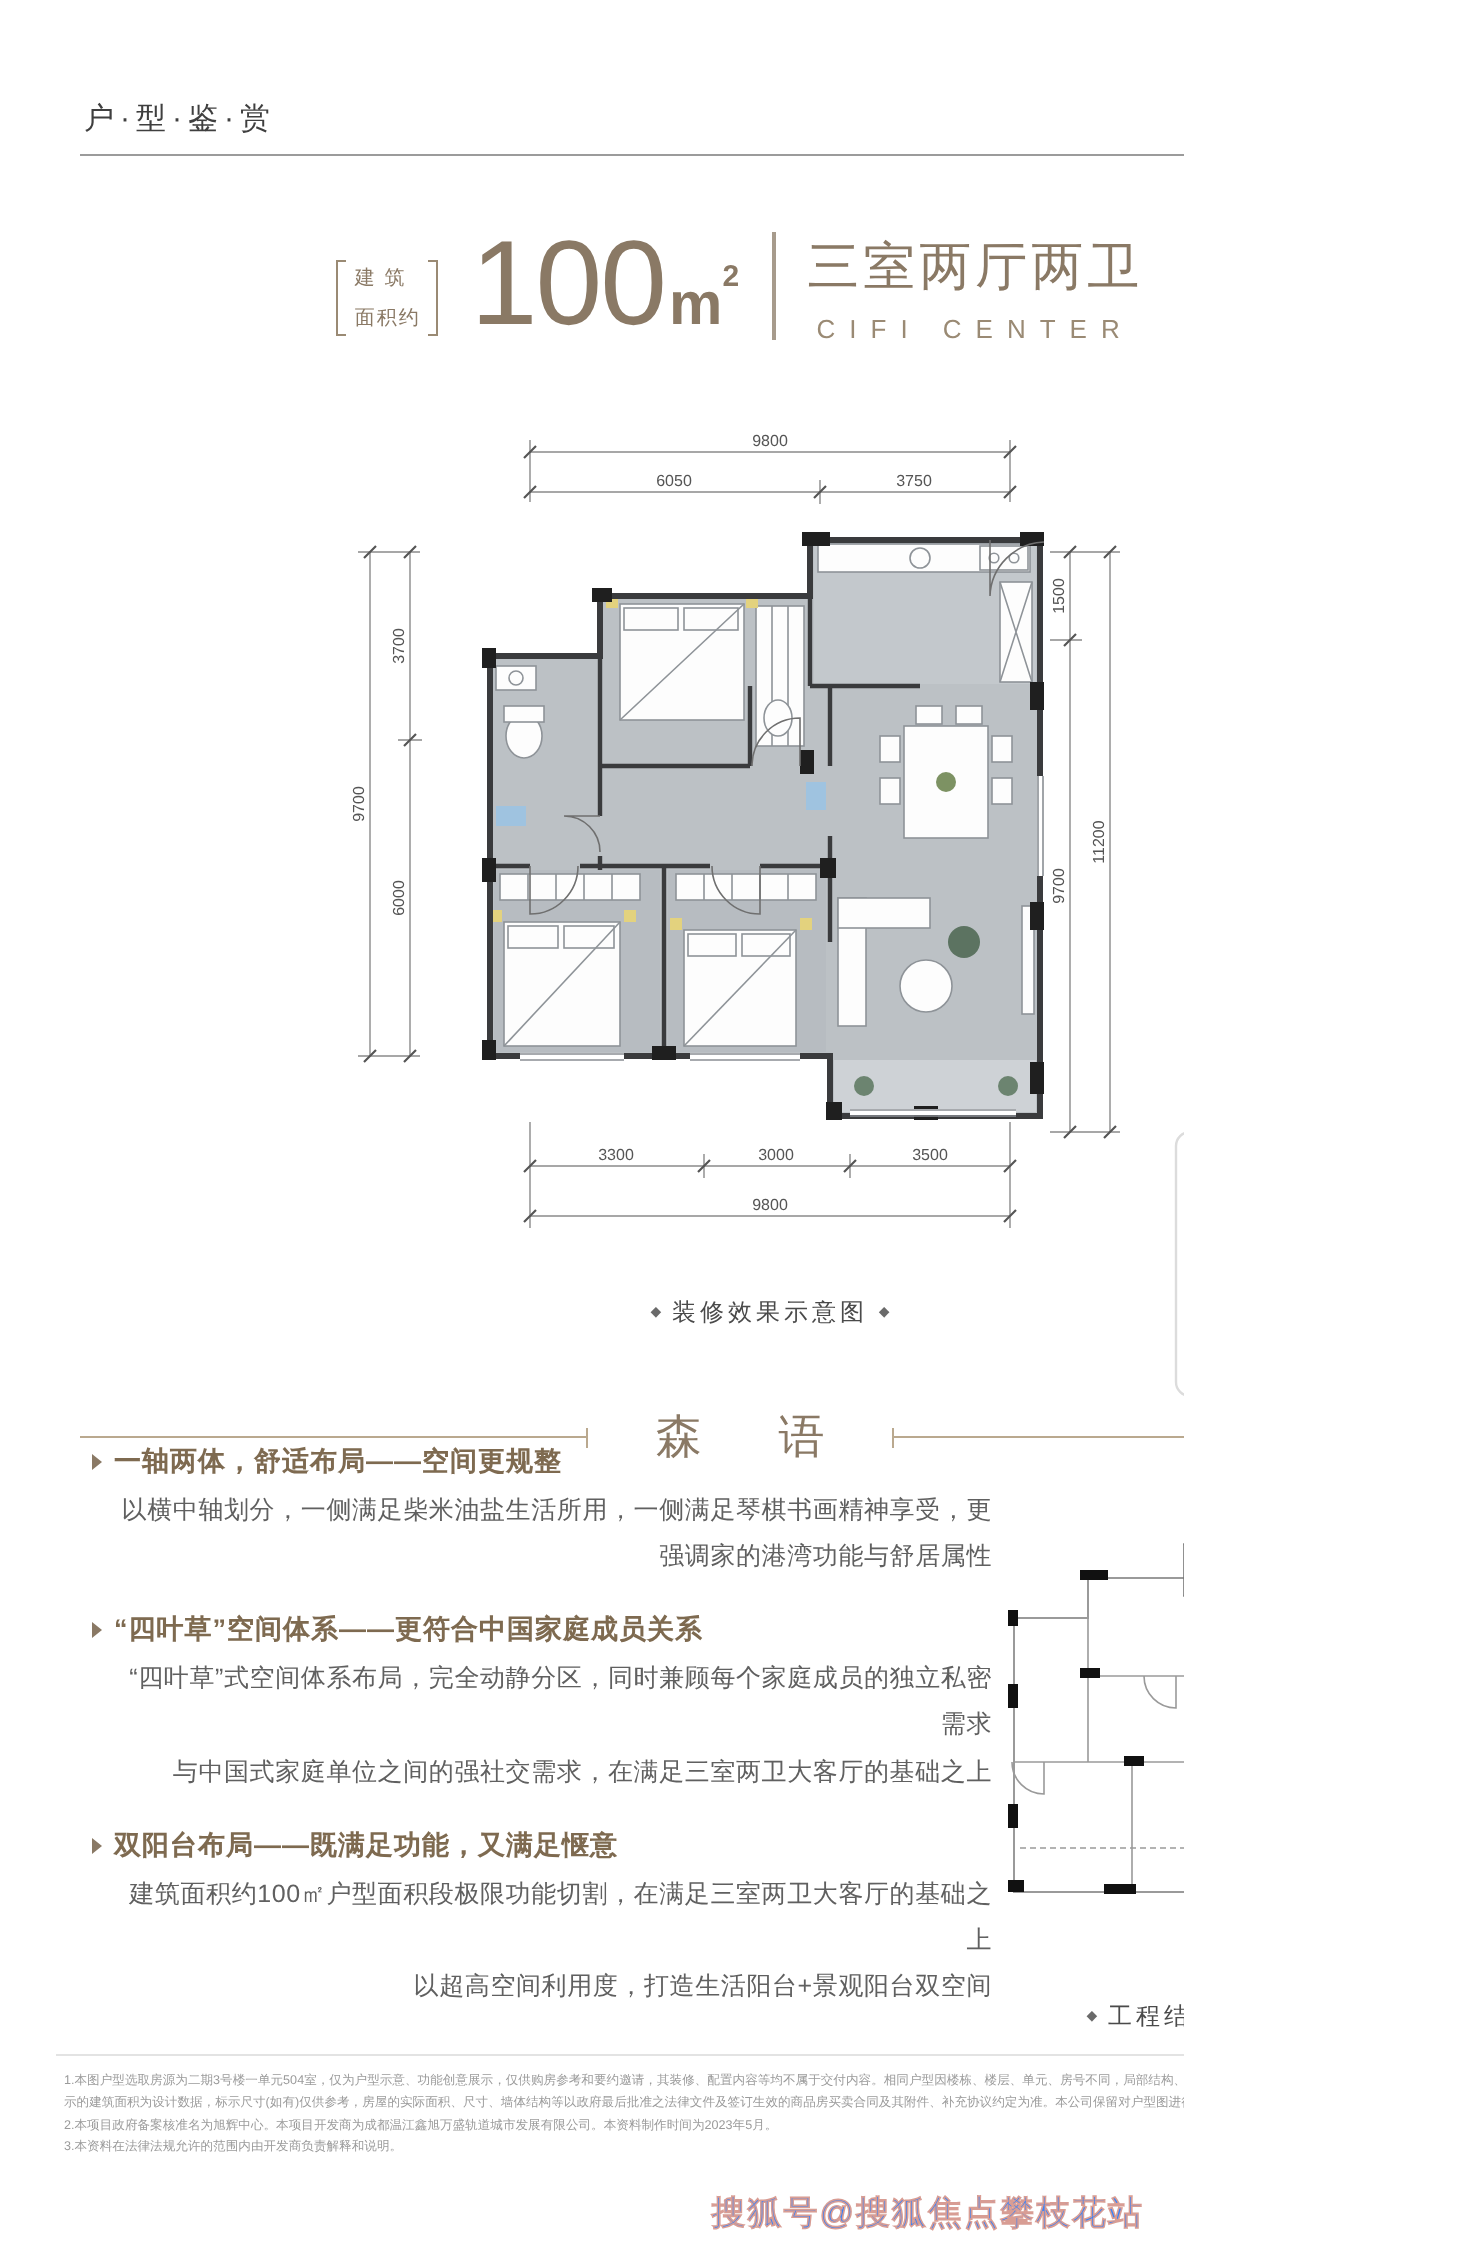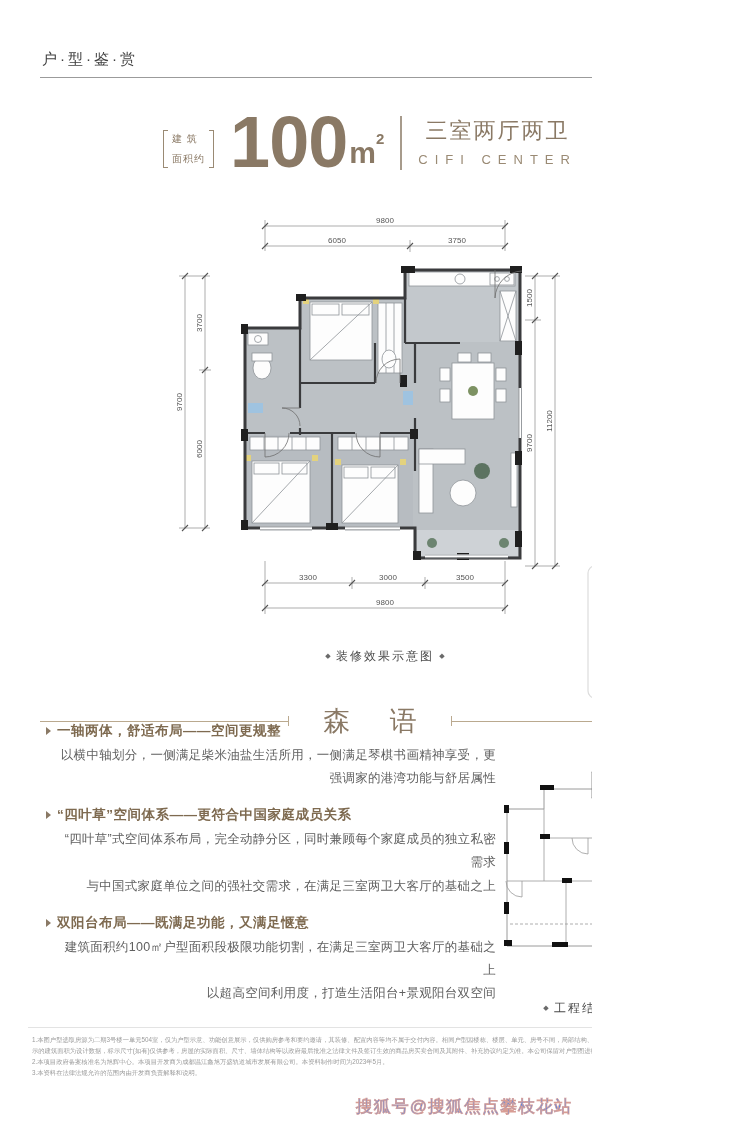--- a/index.html
+++ b/index.html
@@ -19,44 +19,44 @@
 
   
   .title-block{position:absolute;left:0;top:116px;width:740px;display:flex;justify-content:center;align-items:flex-start;gap:16px;color:#8a7965;}
   .area-note{display:flex;align-items:stretch;height:38px;margin-top:14px;}
   .abrk{width:4px;border:1px solid #9a8a74;}
   .abrk.l{border-right:none;}
   .abrk.r{border-left:none;}
   .area-note-col{display:flex;flex-direction:column;justify-content:space-between;padding:2px 4px;}
   .area-note-col span{font-size:10px;letter-spacing:1px;color:#8a7965;}
   .big-num{display:flex;align-items:flex-end;}
-  .n100{font-size:72px;font-weight:bold;line-height:52px;letter-spacing:-1px;}
+  .n100{font-size:60px;font-weight:normal;line-height:52px;letter-spacing:-1px;}
   .nm{font-size:30px;font-weight:bold;line-height:30px;margin-left:2px;}
   .nsup{font-size:15px;font-weight:bold;line-height:15px;transform:translateY(-22px);}
   .tdiv{width:2px;height:54px;background:#8a7965;opacity:.75;}
   .tright{display:flex;flex-direction:column;align-items:center;gap:6px;}
-  .cn-name{font-size:22px;letter-spacing:2px;color:#8a7965;}
+  .cn-name{font-size:26px;letter-spacing:2px;color:#8a7965;}
   .en-name{font-size:13px;letter-spacing:7px;color:#9a8a74;}
 
   
   svg text{font-family:"Liberation Sans","DejaVu Sans",sans-serif;}
   .plan-svg{position:absolute;left:160px;top:203px;}
   .keyplan-svg{position:absolute;left:580px;top:548px;}
   .struct-svg{position:absolute;left:492px;top:752px;}
 
   .caption{position:absolute;font-size:12px;color:#4a4a4a;text-align:center;letter-spacing:2px;}
   .caption .mk{font-size:7px;color:#6a6a6a;vertical-align:2px;letter-spacing:0;}
   .cap-render{left:255px;top:648px;width:260px;}
   .cap-struct{left:488px;top:1000px;width:230px;}
 
   
   .sec{position:absolute;left:40px;top:703px;width:660px;display:flex;align-items:center;}
   .sec-line{flex:1;height:1px;background:#baa98f;}
   .sec-tick{width:1px;height:10px;background:#baa98f;}
-  .sec-title{font-size:27px;color:#8a7965;letter-spacing:16px;padding:0 18px 0 34px;white-space:nowrap;}
+  .sec-title{font-size:23px;color:#8a7965;letter-spacing:16px;padding:0 18px 0 34px;white-space:nowrap;}
 
   
   .features{position:absolute;left:46px;top:722px;width:450px;text-align:right;}
   .feat{margin-bottom:16px;}
   .feat-title{display:flex;align-items:center;font-size:13.5px;font-weight:bold;color:#7e6a50;letter-spacing:.5px;}
   .tri-bullet{width:0;height:0;border-left:5px solid #8a7965;border-top:4px solid transparent;border-bottom:4px solid transparent;margin-right:6px;flex:0 0 auto;}
   .feat-body{padding-left:11px;margin-top:4px;font-size:12.5px;color:#606060;line-height:1.85;letter-spacing:.3px;}
 
   
   .disc-sep{position:absolute;left:28px;top:1027px;width:684px;height:1px;background:#e3e3e3;}

